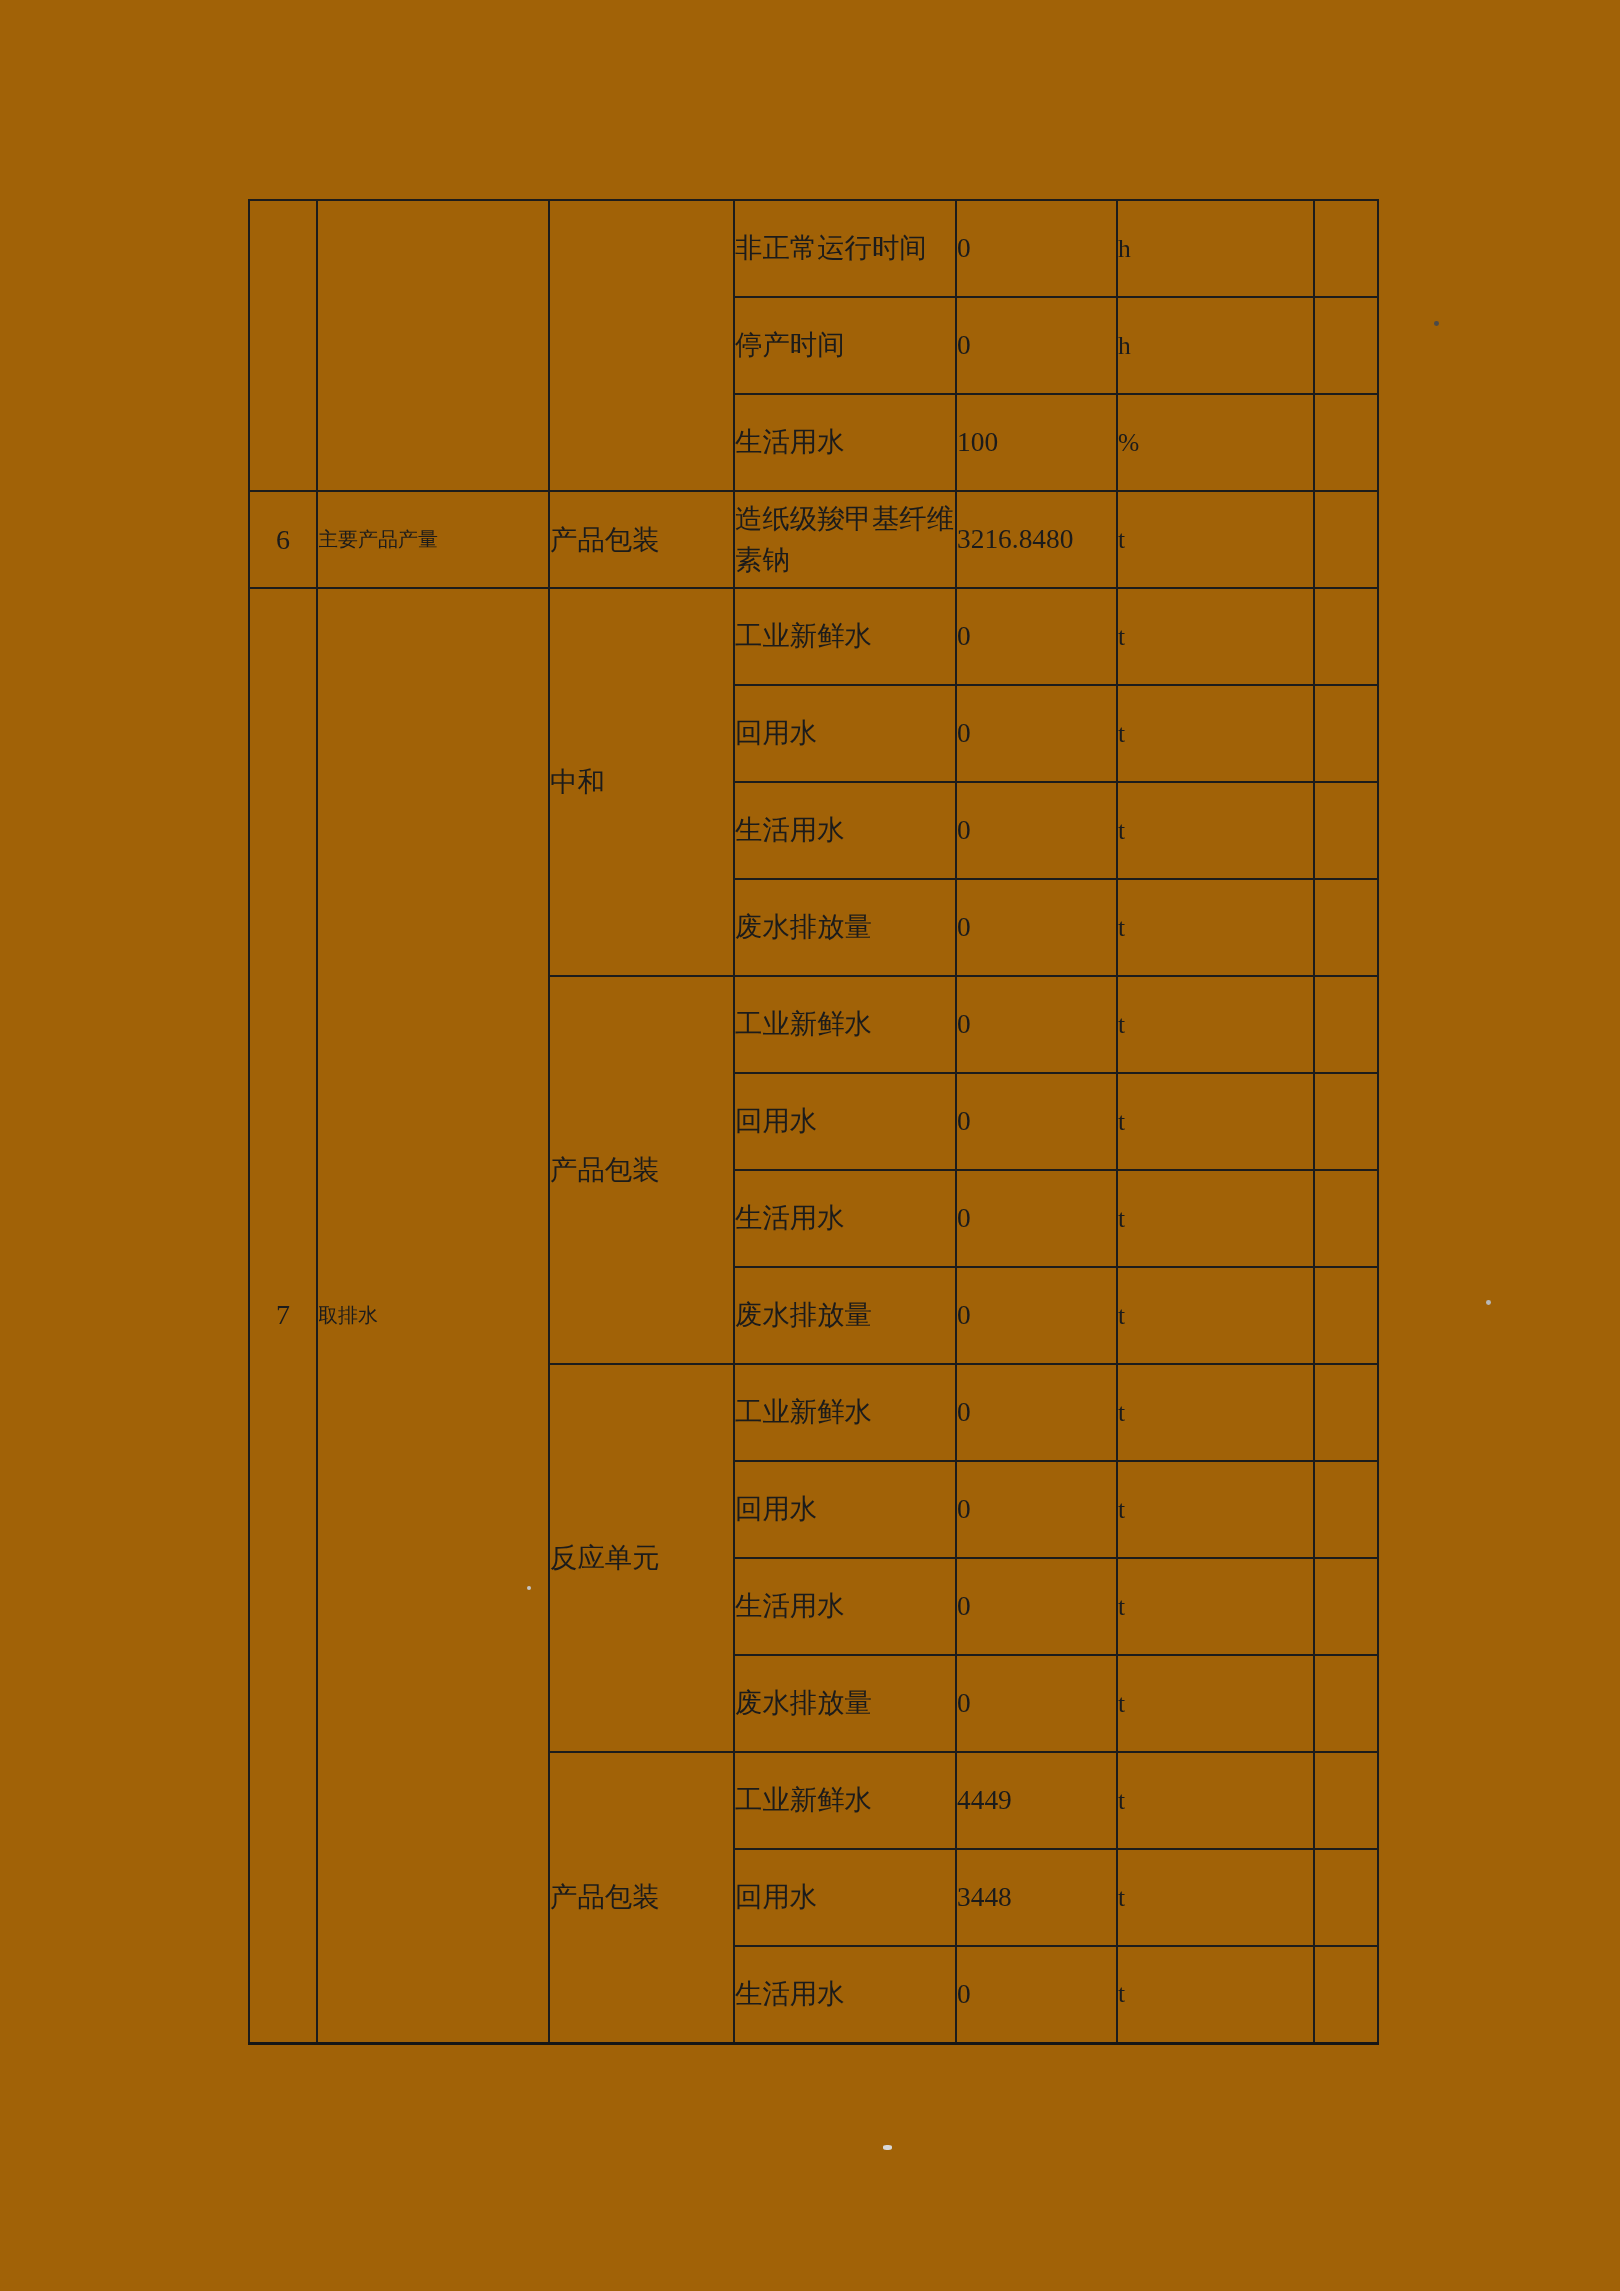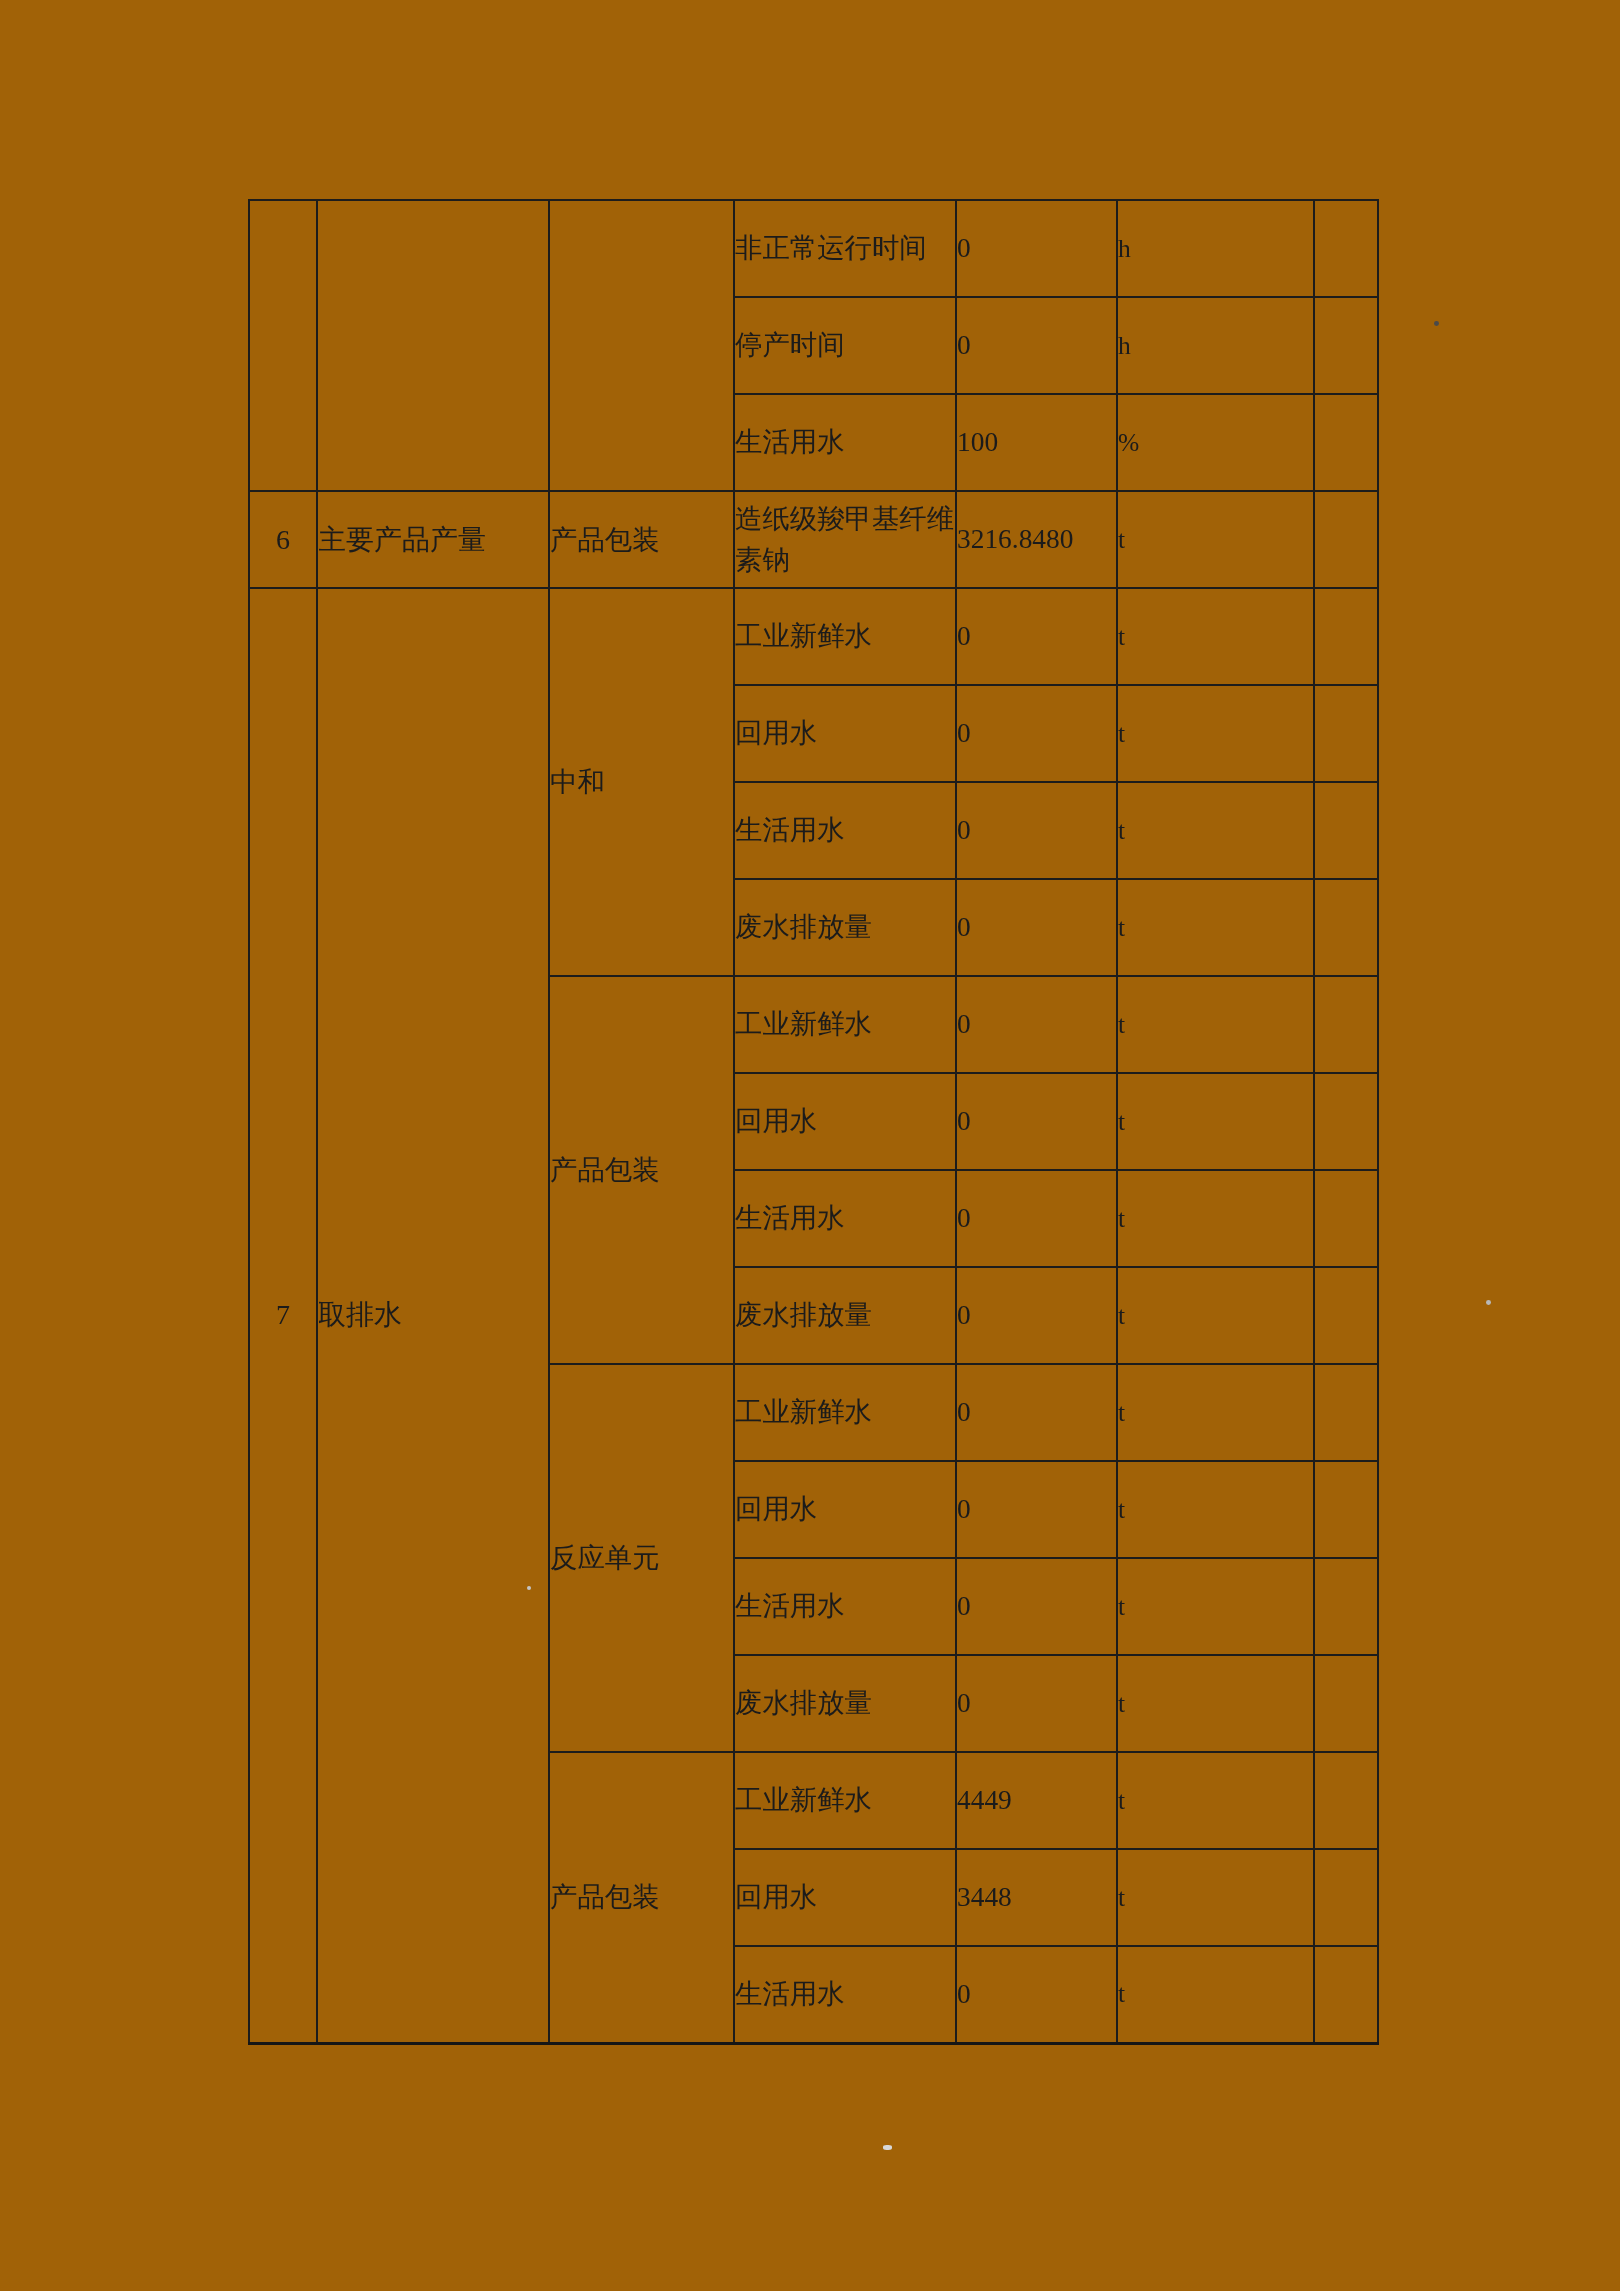--- a/index.html
+++ b/index.html
@@ -29,21 +29,21 @@
   }
   table.grid td {
     border: 2px solid #1c1c1c;
     padding: 0;
     vertical-align: middle;
     overflow: hidden;
     background: transparent;
   }
   tr.row { height: 97px; }
   .c-num  { text-align: center; font-size: 28px; }
-  .c-cat  { padding-left: 11.8px; font-size: 28px; border-radius: 29px; }
+  .c-cat  { padding-left: 11.8px; font-size: 20px; border-radius: 29px; }
   .c-sub  { padding-left: 8.8px;  font-size: 27.4px; }
   .c-item { padding-left: 12.7px; font-size: 27.4px; line-height: 41px; }
   .c-val  { padding-left: 15.7px; font-size: 27.4px; }
   .c-unit { padding-left: 14.7px; font-size: 25.5px; }
   .c-rem  { }
   .thick-top { border-top-width: 4.9px; }
   .speck {
     position: absolute;
     border-radius: 50%;
   }

